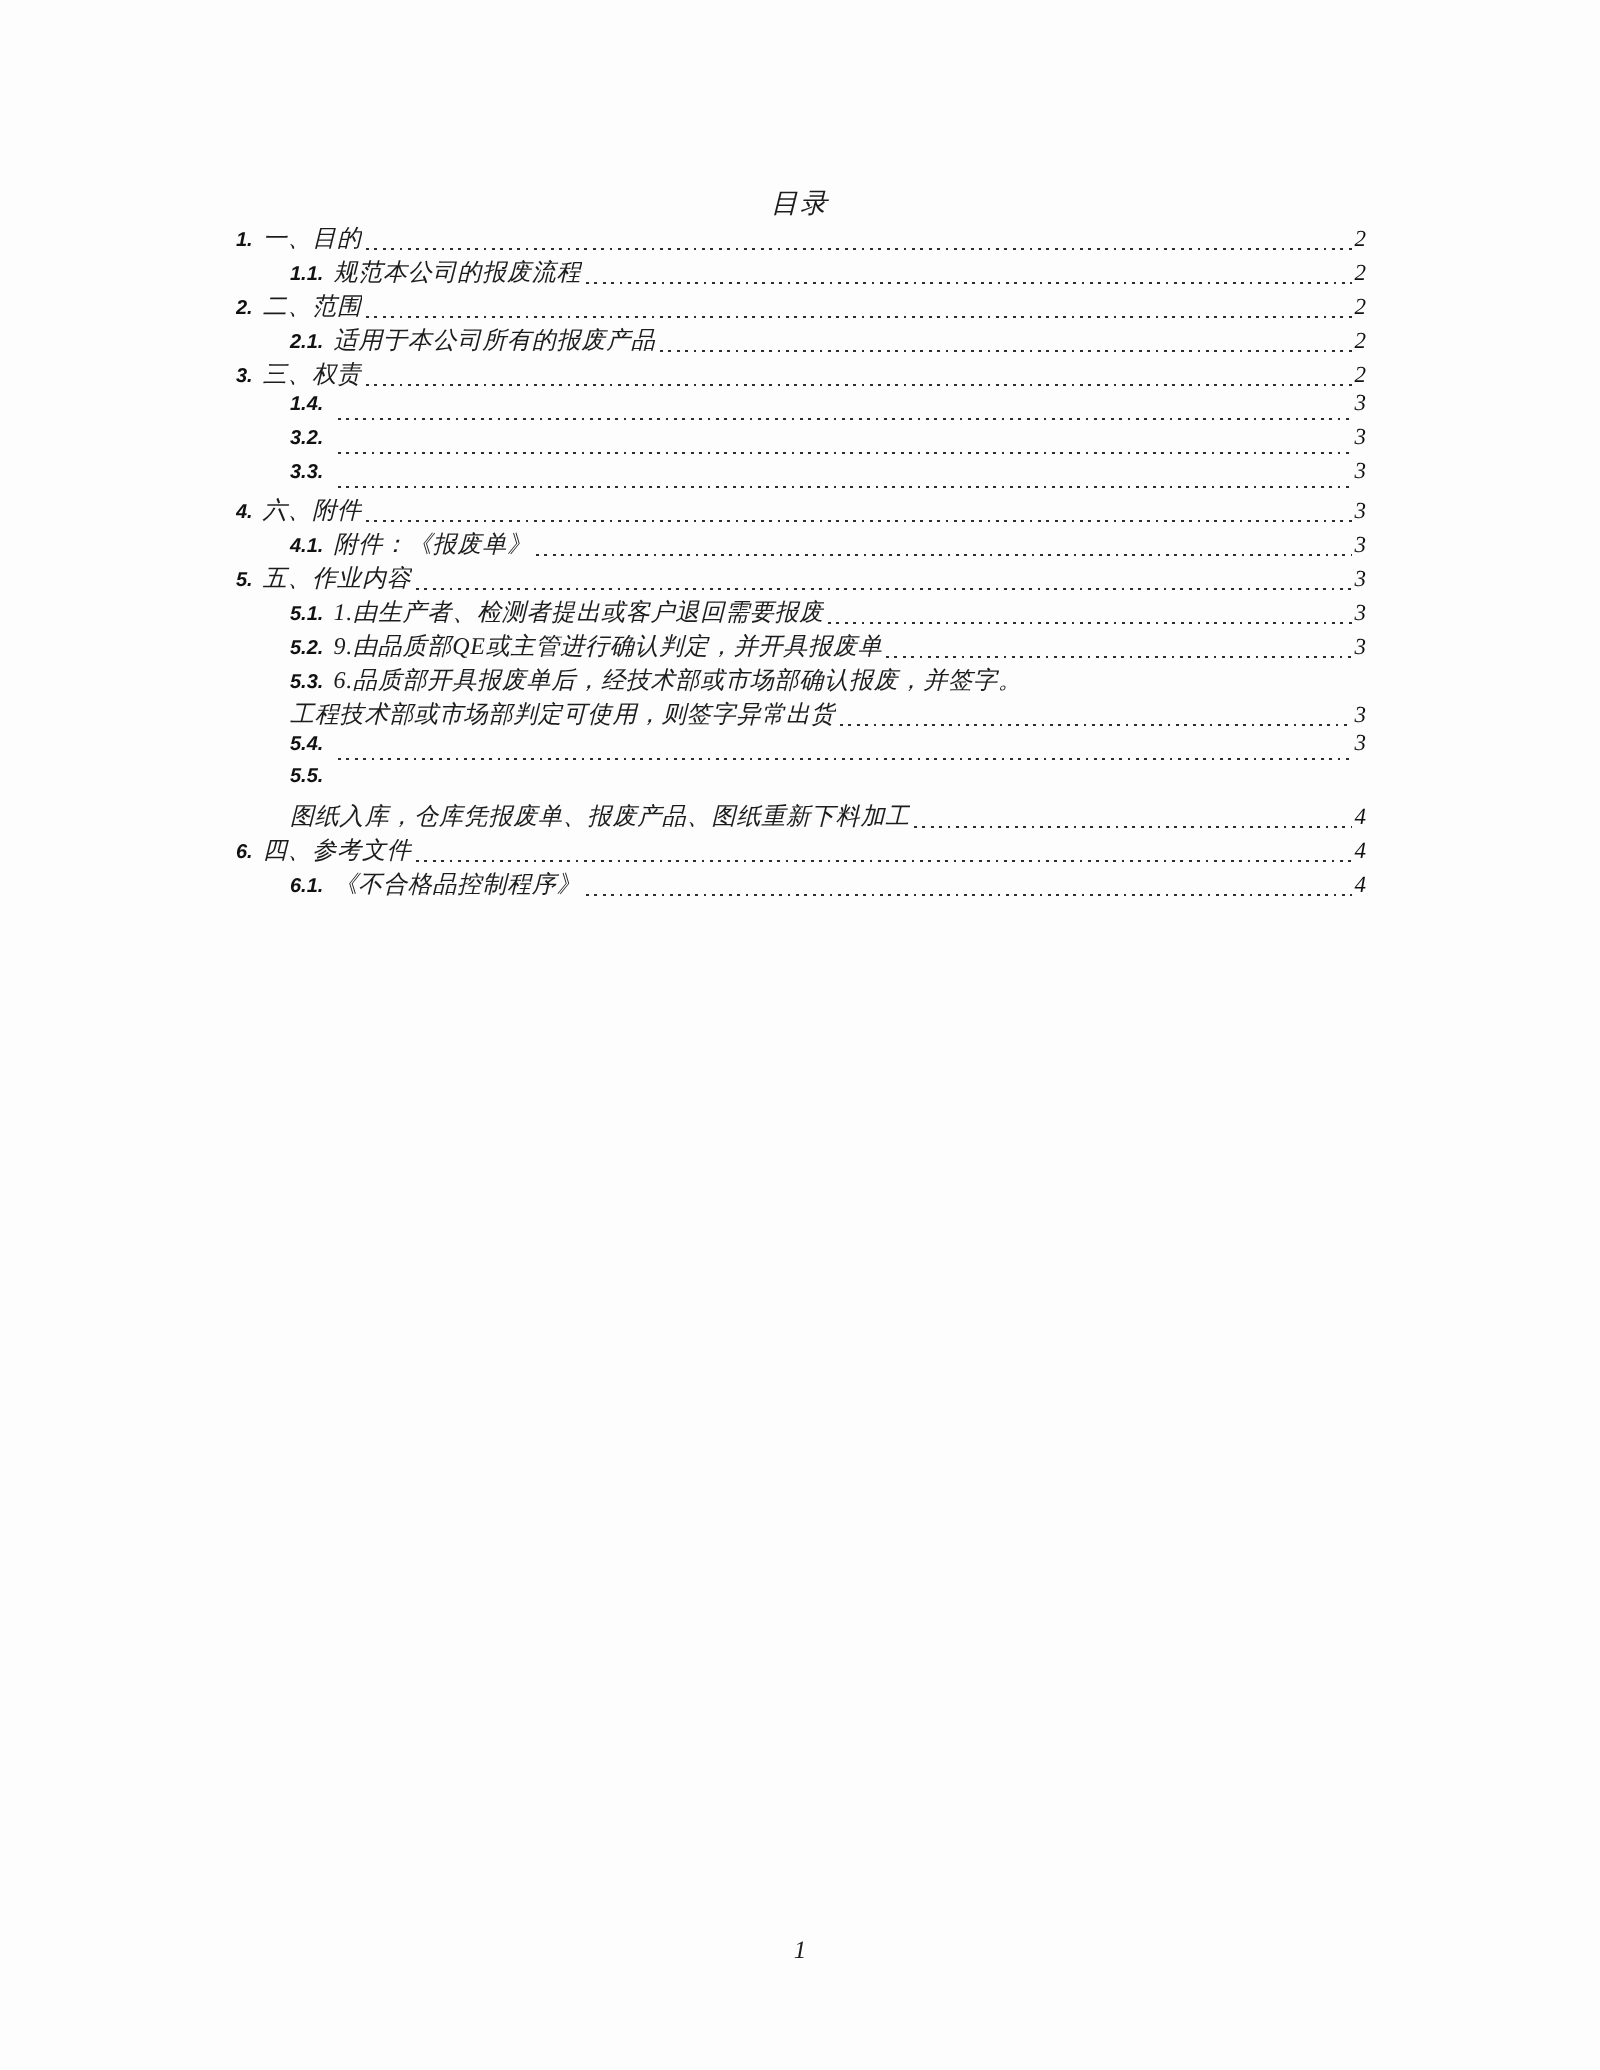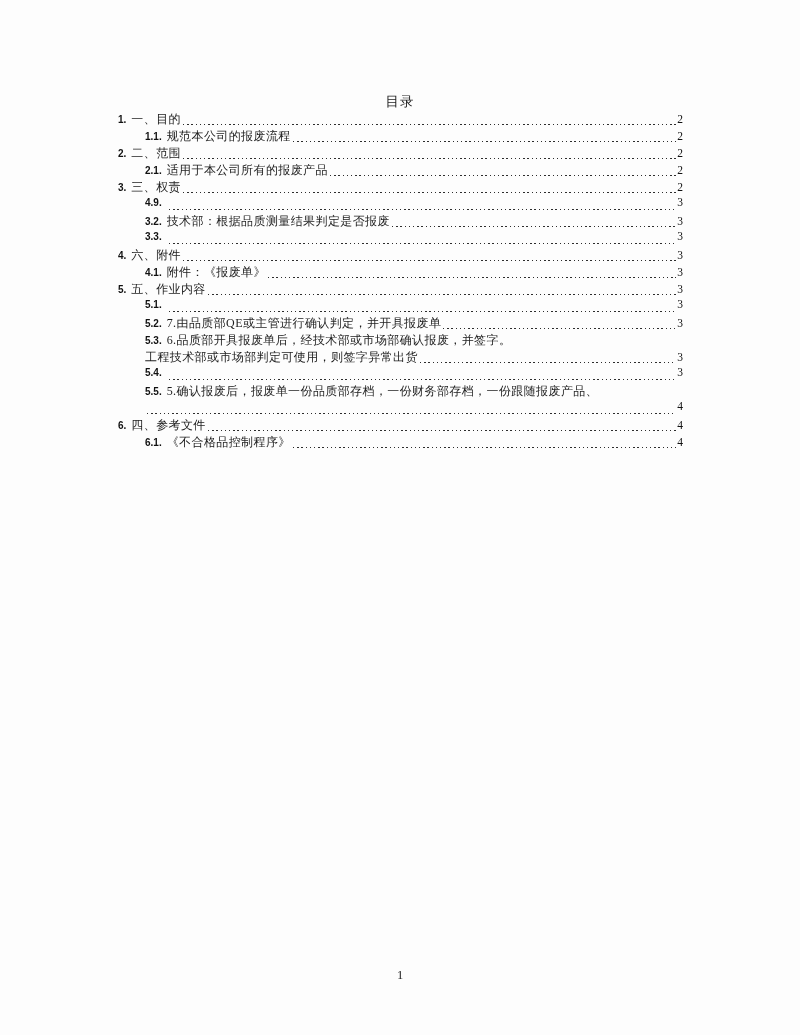--- a/index.html
+++ b/index.html
@@ -8,20 +8,21 @@
     background: #fdfdfd;
   }
   .page {
     position: relative;
     width: 800px;
     height: 1035px;
     background: #fdfdfd;
     color: #1c1c1c;
     font-family: "Liberation Serif", "DejaVu Serif", serif;
     overflow: hidden;
+    font-style: italic;
   }
   .doc-title {
     position: absolute;
     top: 94px;
     left: 0;
     width: 800px;
     text-align: center;
     font-size: 13.5px;
     line-height: 16px;
     letter-spacing: 1px;
@@ -111,27 +112,26 @@
         <span class="dot-leader"></span>
         <span class="toc-page">2</span>
       </div>
       <div class="toc-row lvl0">
         <span class="toc-num">3.</span>
         <span class="toc-text">三、权责</span>
         <span class="dot-leader"></span>
         <span class="toc-page">2</span>
       </div>
       <div class="toc-row lvl1">
-        <span class="toc-num">4.9.</span>
+        <span class="toc-num">1.4.</span>
         <span class="dot-leader"></span>
         <span class="toc-page">3</span>
       </div>
       <div class="toc-row lvl1">
         <span class="toc-num">3.2.</span>
-        <span class="toc-text">技术部：根据品质测量结果判定是否报废</span>
         <span class="dot-leader"></span>
         <span class="toc-page">3</span>
       </div>
       <div class="toc-row lvl1">
         <span class="toc-num">3.3.</span>
         <span class="dot-leader"></span>
         <span class="toc-page">3</span>
       </div>
       <div class="toc-row lvl0">
         <span class="toc-num">4.</span>
@@ -146,48 +146,49 @@
         <span class="toc-page">3</span>
       </div>
       <div class="toc-row lvl0">
         <span class="toc-num">5.</span>
         <span class="toc-text">五、作业内容</span>
         <span class="dot-leader"></span>
         <span class="toc-page">3</span>
       </div>
       <div class="toc-row lvl1">
         <span class="toc-num">5.1.</span>
+        <span class="toc-text">1.由生产者、检测者提出或客户退回需要报废</span>
         <span class="dot-leader"></span>
         <span class="toc-page">3</span>
       </div>
       <div class="toc-row lvl1">
         <span class="toc-num">5.2.</span>
-        <span class="toc-text">7.由品质部QE或主管进行确认判定，并开具报废单</span>
+        <span class="toc-text">9.由品质部QE或主管进行确认判定，并开具报废单</span>
         <span class="dot-leader"></span>
         <span class="toc-page">3</span>
       </div>
       <div class="toc-row lvl1 noleader">
         <span class="toc-num">5.3.</span>
         <span class="toc-text">6.品质部开具报废单后，经技术部或市场部确认报废，并签字。</span>
       </div>
       <div class="toc-row lvl1 cont">
         <span class="toc-text">工程技术部或市场部判定可使用，则签字异常出货</span>
         <span class="dot-leader"></span>
         <span class="toc-page">3</span>
       </div>
       <div class="toc-row lvl1">
         <span class="toc-num">5.4.</span>
         <span class="dot-leader"></span>
         <span class="toc-page">3</span>
       </div>
       <div class="toc-row lvl1 noleader">
         <span class="toc-num">5.5.</span>
-        <span class="toc-text">5.确认报废后，报废单一份品质部存档，一份财务部存档，一份跟随报废产品、</span>
       </div>
       <div class="toc-row lvl1 cont">
+        <span class="toc-text">图纸入库，仓库凭报废单、报废产品、图纸重新下料加工</span>
         <span class="dot-leader"></span>
         <span class="toc-page">4</span>
       </div>
       <div class="toc-row lvl0">
         <span class="toc-num">6.</span>
         <span class="toc-text">四、参考文件</span>
         <span class="dot-leader"></span>
         <span class="toc-page">4</span>
       </div>
       <div class="toc-row lvl1">

